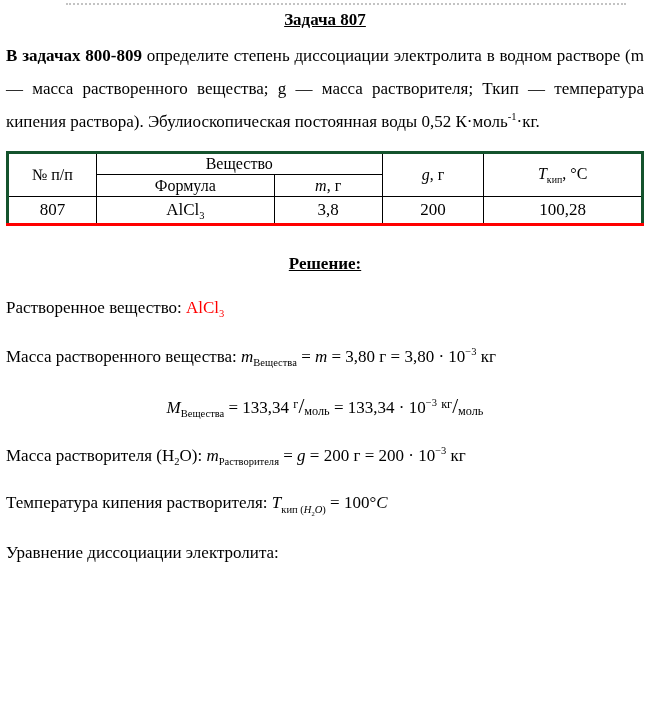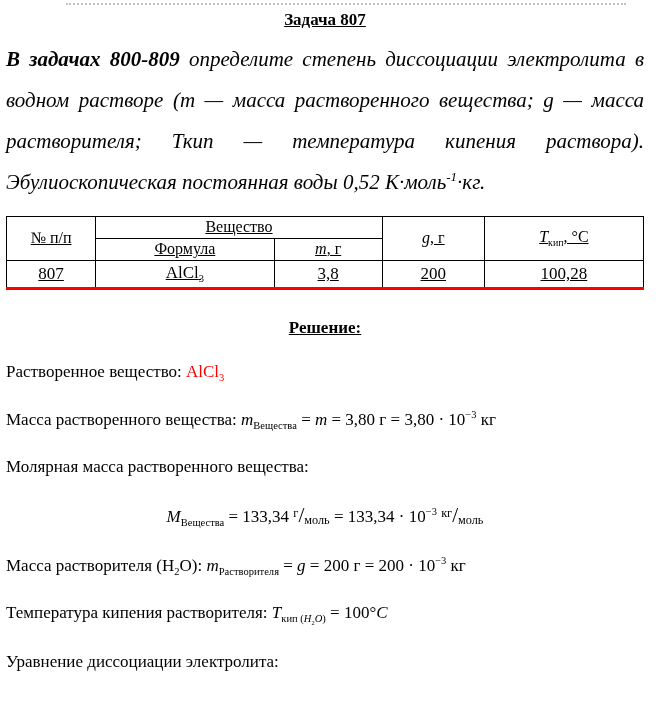--- a/index.html
+++ b/index.html
@@ -8,29 +8,27 @@
     width: 666px; height: 725px; overflow: hidden;
     background: #ffffff; color: #000;
     font-family: "Liberation Serif", serif;
   }
   .page { padding: 3px 22px 0 6px; }
   .dotted-top { border-top: 2px dotted #c3c3c3; height: 0; margin: 0 0 2px 60px; width: 560px; }
   h1.title, h2.heading { margin: 0; font-weight: bold; text-align: center; font-size: 17px; }
   h1.title { margin: 5px 0 9px 0; }
   .u { text-decoration: underline; }
   p.intro {
-    font-size: 21px; line-height: 1.95; text-align: justify;
+    font-size: 17px; line-height: 1.95; text-align: justify;
     margin: 4px 0 13px 0;
-    font-style: italic;
   }
   p.intro b { font-weight: bold; }
   table.data-table {
     width: 100%; border-collapse: collapse; table-layout: fixed;
-    border: 1px solid #14532d;
-    text-decoration: underline;
+    border: 3px solid #14532d;
   }
   table.data-table td {
     border: 1px solid #000; text-align: center; vertical-align: middle;
     font-size: 16px; padding: 1px 4px; height: 22px;
   }
   table.data-table tr.data-row td {
     font-size: 17px; height: 28px;
     border-bottom: 3px solid var(--red, #f00);
     margin-top: 16px;
   }
@@ -84,21 +82,20 @@
       </tr>
     </tbody>
   </table>
 
   <h2 class="heading"><span class="u">Решение:</span></h2>
 
   <p class="line"><span>Растворенное вещество: </span><span class="red"><span>AlCl</span><sub>3</sub></span></p>
 
   <p class="line"><span>Масса растворенного вещества: </span><span class="var">m</span><sub>Вещества</sub><span> = </span><span class="var">m</span><span> = 3,80 г = 3,80 · 10</span><sup>−3</sup><span> кг</span></p>
 
-  <p class="line"><span>Молярная масса растворенного вещества:</span></p>
 
   <p class="line center"><span class="var">M</span><sub>Вещества</sub><span> = 133,34 </span><span class="frac"><span class="fnum">г</span><span class="fsl">/</span><span class="fden">моль</span></span><span> = 133,34 · 10</span><sup>−3</sup><span> </span><span class="frac"><span class="fnum">кг</span><span class="fsl">/</span><span class="fden">моль</span></span></p>
 
   <p class="line"><span>Масса растворителя (H</span><sub>2</sub><span>O): </span><span class="var">m</span><sub>Растворителя</sub><span> = </span><span class="var">g</span><span> = 200 г = 200 · 10</span><sup>−3</sup><span> кг</span></p>
 
 
   <p class="line"><span>Температура кипения растворителя: </span><span class="var">T</span><sub><span>кип (</span><span class="var">H</span><sub>2</sub><span class="var">O</span><span>)</span></sub><span> = 100°</span><span class="var">C</span></p>
 
 
   <p class="line"><span>Уравнение диссоциации электролита:</span></p>

